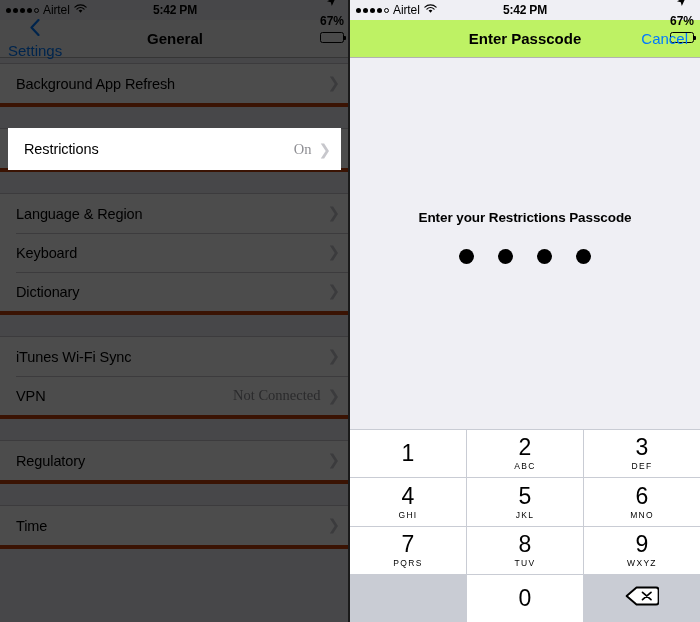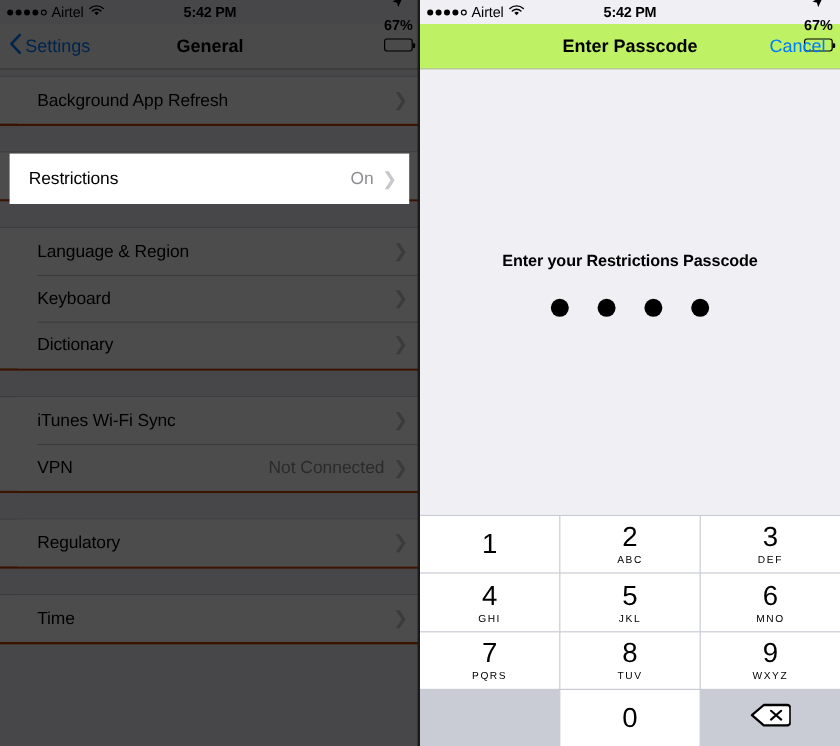--- a/index.html
+++ b/index.html
@@ -124,20 +124,21 @@
     padding: 0 8px;
   }
   .nav-back {
     display: flex;
     align-items: center;
     gap: 3px;
     color: #007aff;
     font-size: 15px;
     cursor: pointer;
     z-index: 2;
+    flex-direction: column;
   }
   .nav-title {
     position: absolute;
     left: 0; right: 0;
     text-align: center;
     font-size: 15px;
     font-weight: bold;
     color: #000;
     pointer-events: none;
   }
@@ -145,22 +146,21 @@
   .list {
     background: #efeff4;
   }
   .group-gap {
     height: 21px;
     background: #efeff4;
   }
   .group {
     background: #ffffff;
     border-top: 1px solid #c8c7cc;
-    border-bottom: 2px solid #c2410c;
-    padding-left: 15px;
+    border-bottom: 4px solid #c2410c;
   }
   .row {
     height: 39px;
     display: flex;
     align-items: center;
     padding: 0 10px 0 16px;
     box-sizing: border-box;
     background: #ffffff;
     position: relative;
     cursor: pointer;
@@ -175,20 +175,21 @@
   .row-label {
     font-size: 14.5px;
     color: #000;
     letter-spacing: -0.1px;
   }
   .row-right {
     margin-left: auto;
     display: flex;
     align-items: flex-end;
     gap: 7px;
+    font-family: Liberation Serif, serif;
   }
   .row-value {
     font-size: 14.5px;
     color: #8e8e93;
   }
   .chev {
     color: #c7c7cc;
     font-size: 15px;
     line-height: 1;
     font-weight: 500;

